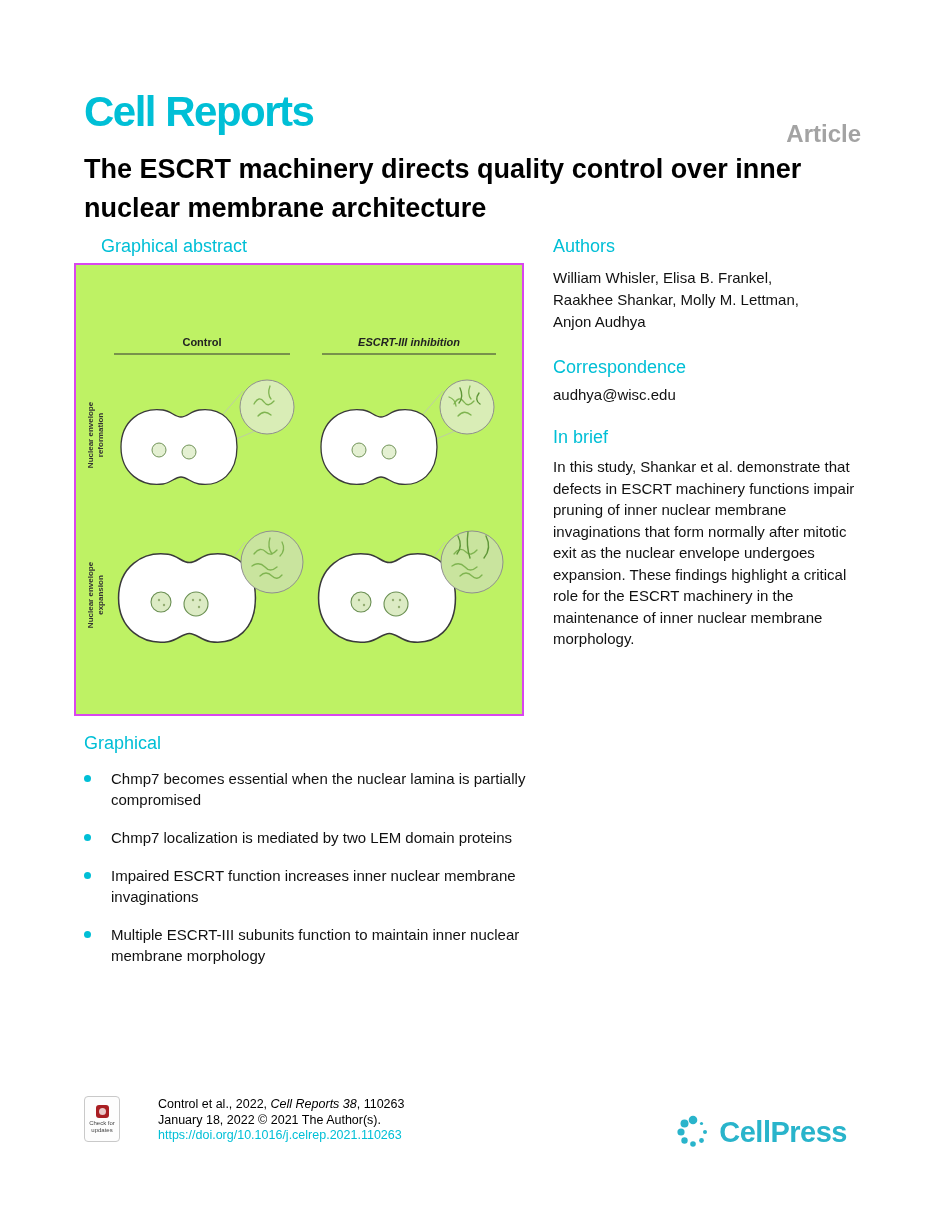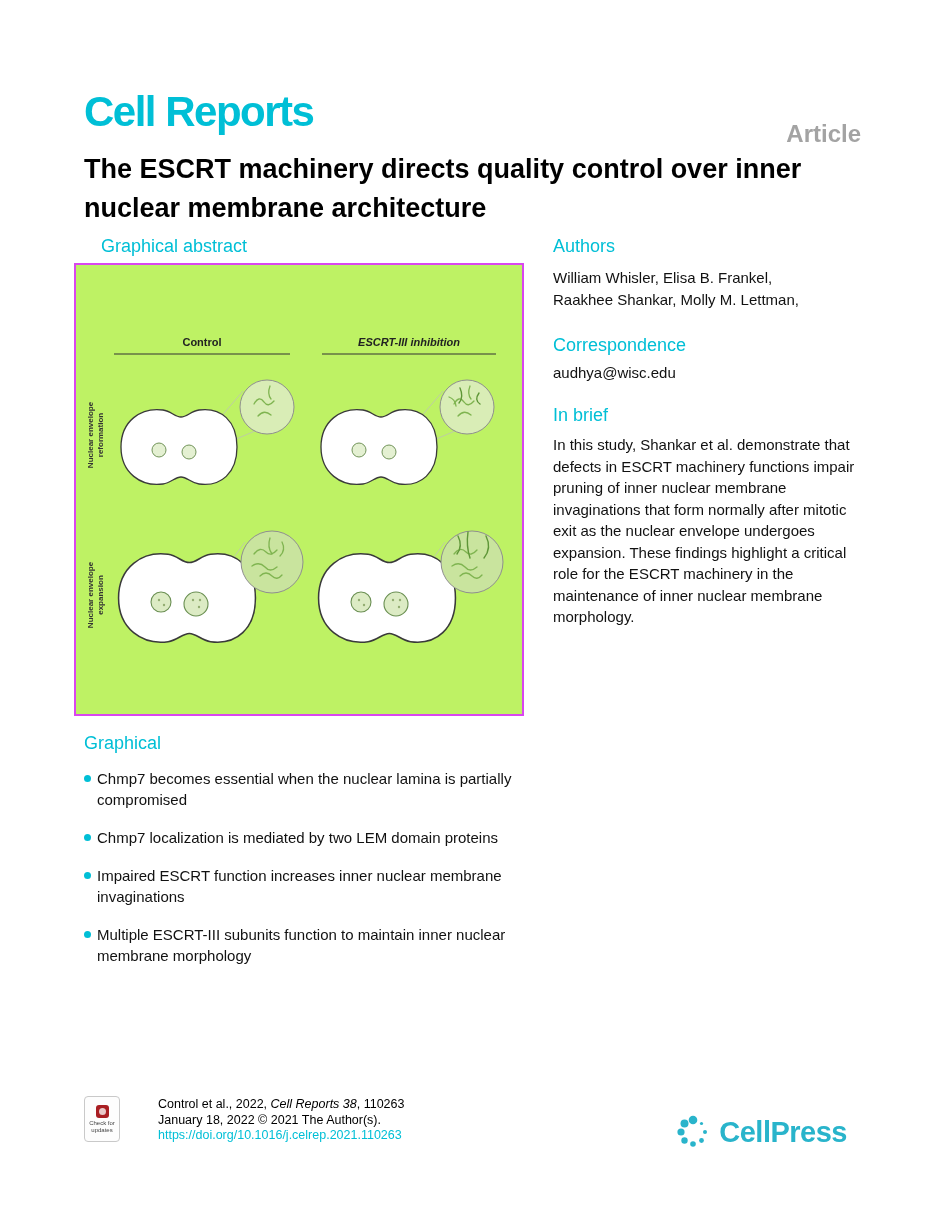--- a/index.html
+++ b/index.html
@@ -17,21 +17,21 @@
 
   .right-col{position:absolute;top:236px;left:553px;width:302px;}
   .right-col .names{margin-top:10px;font-size:15px;line-height:22px;color:#111;}
   .right-col .sec{margin-top:24px;}
   .right-col .val{margin-top:8px;font-size:15px;color:#111;}
   .right-col .brief{margin-top:8px;font-size:15px;line-height:21.5px;color:#111;}
   .email-link{color:#111;text-decoration:none;}
 
   .highlights{position:absolute;top:733px;left:84px;width:478px;}
   .highlights ul{list-style:none;margin:14px 0 0 0;padding:0;}
-  .highlights li{display:flex;gap:6px;margin-bottom:17px;font-size:15px;line-height:21px;color:#111;width:462px;}
+  .highlights li{display:flex;gap:20px;margin-bottom:17px;font-size:15px;line-height:21px;color:#111;width:462px;}
   .bullet{flex:0 0 auto;width:7px;height:7px;border-radius:50%;background:#00bfd6;margin-top:7px;}
 
   .badge{position:absolute;left:84px;top:1096px;width:34px;height:44px;border:1px solid #c9c9c9;border-radius:4px;background:#fdfdfd;display:flex;flex-direction:column;align-items:center;justify-content:center;gap:2px;cursor:pointer;}
   .badge-logo{width:13px;height:13px;border-radius:3px;background:#a91e22;position:relative;}
   .badge-logo:after{content:"";position:absolute;left:3px;top:3px;width:7px;height:7px;border-radius:50%;background:#e9c8c8;}
   .badge-text{font-size:6px;line-height:7px;text-align:center;color:#444;width:30px;}
 
   .citation{position:absolute;left:158px;top:1097px;font-size:12.5px;line-height:15.5px;color:#000;}
   .doi-link{color:#00bfd6;text-decoration:none;}
 
@@ -161,20 +161,21 @@
         </g>
       </g>
     </svg>
   </div>
 
   <div class="right-col">
     <div class="cyan-h">Authors</div>
     <div class="names">
       <div>William Whisler, Elisa B. Frankel,</div>
       <div>Raakhee Shankar, Molly M. Lettman,</div>
+      <div>Anjon Audhya</div>
     </div>
 
     <div class="sec cyan-h">Correspondence</div>
     <div class="val">
       <a href="#" class="email-link">audhya@wisc.edu</a>
     </div>
 
     <div class="sec cyan-h">In brief</div>
     <div class="brief">In this study, Shankar et al. demonstrate that defects in ESCRT machinery functions impair pruning of inner nuclear membrane invaginations that form normally after mitotic exit as the nuclear envelope undergoes expansion. These findings highlight a critical role for the ESCRT machinery in the maintenance of inner nuclear membrane morphology.</div>
   </div>

